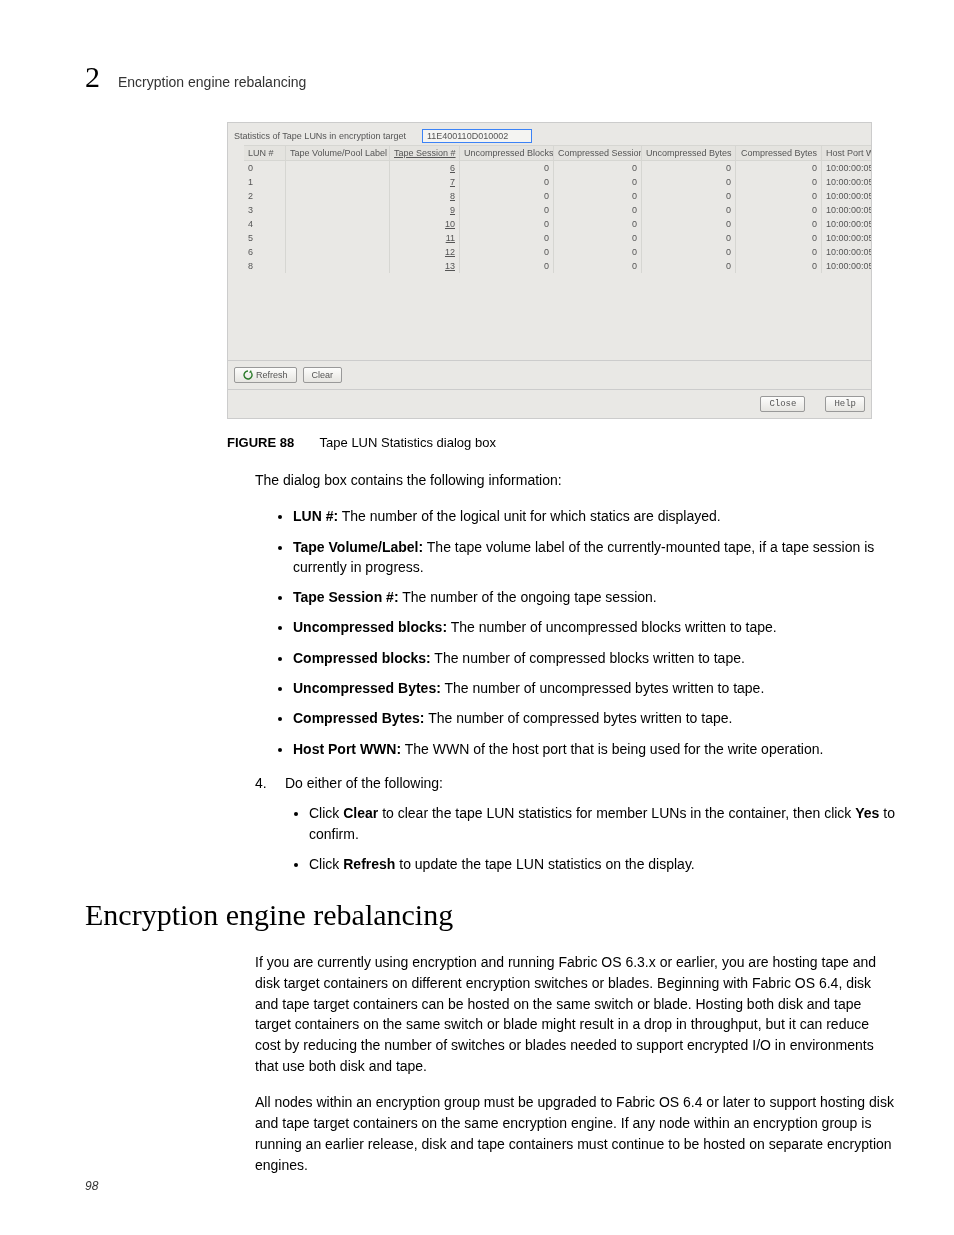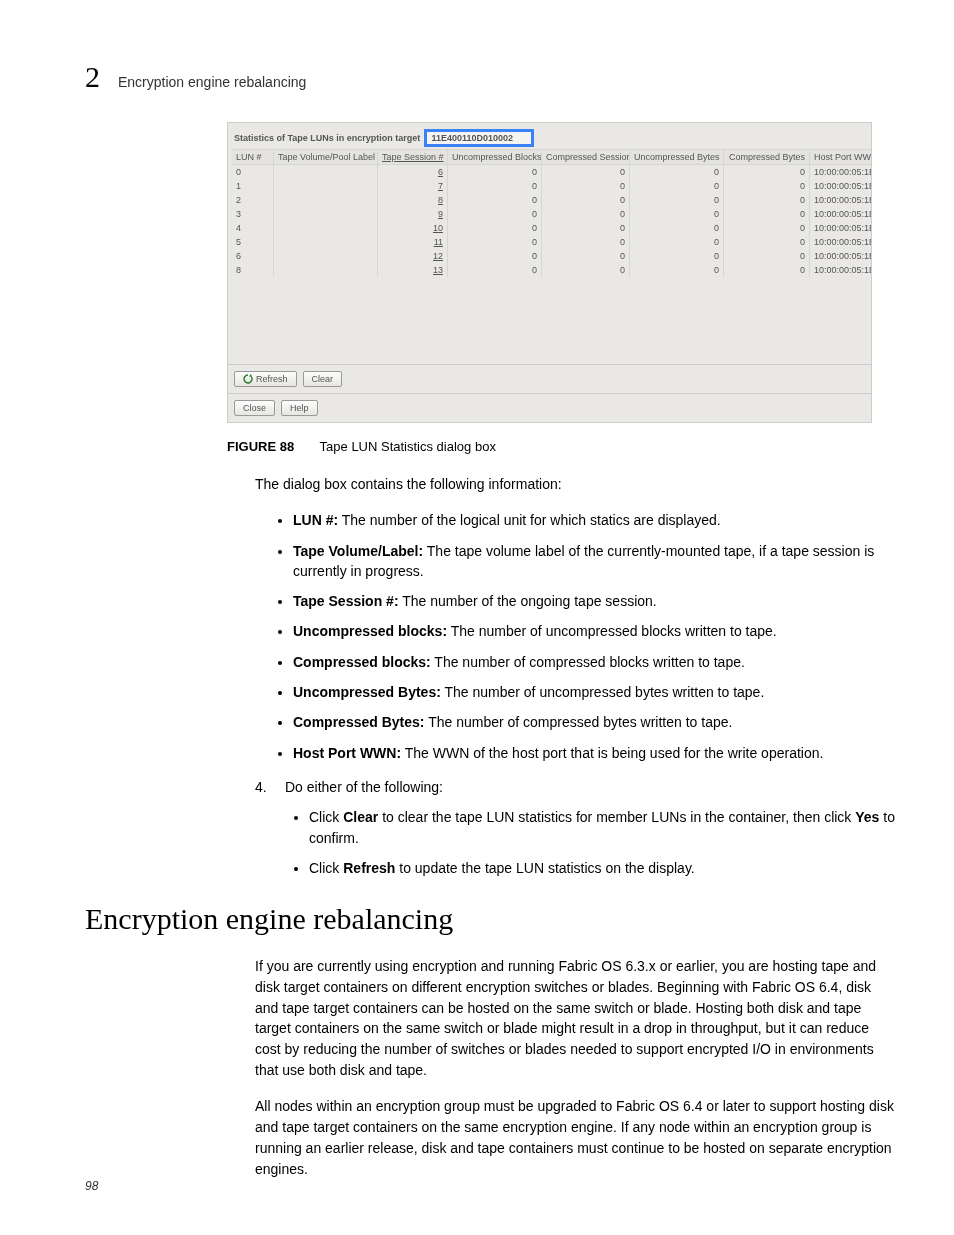--- a/index.html
+++ b/index.html
@@ -41,31 +41,30 @@
     color: #555;
     position: relative;
   }
   .dialog-top {
     padding: 6px 6px 2px 6px;
     border-bottom: none;
   }
   .stat-line {
     display: flex;
     align-items: center;
-    gap: 4px;
-    font-weight: bold;
+    gap: 16px;
   }
   .stat-line .box {
-    border: 3px solid #3b82f6;
+    border: 1px solid #3b82f6;
     background: #f4f4f2;
     padding: 1px 4px;
     min-width: 110px;
   }
   .grid {
-    padding: 0 0 2px 4px;
+    padding: 0 0 2px 16px;
   }
   .grid-head, .grid-row {
     display: flex;
   }
   .grid-head div, .grid-row div {
     border-right: 1px solid #d6d6d2;
     border-bottom: 1px solid #d6d6d2;
     padding: 2px 4px;
     overflow: hidden;
     white-space: nowrap;
@@ -99,24 +98,25 @@
     display: inline-flex;
     align-items: center;
     gap: 3px;
     border-radius: 2px;
   }
   .btn-ico {
     width: 10px; height: 10px;
   }
   .dialog-footer {
     display: flex;
-    justify-content: flex-start;
-    gap: 6px;
+    justify-content: flex-end;
+    gap: 20px;
     padding: 6px;
     border-top: 1px solid #ccc;
+    font-family: Liberation Mono, monospace;
   }
 
   .fig-caption {
     margin-left: 142px;
     margin-top: 16px;
     margin-bottom: 20px;
     font-size: 13px;
   }
   .fig-caption .lbl {
     font-weight: 700;

